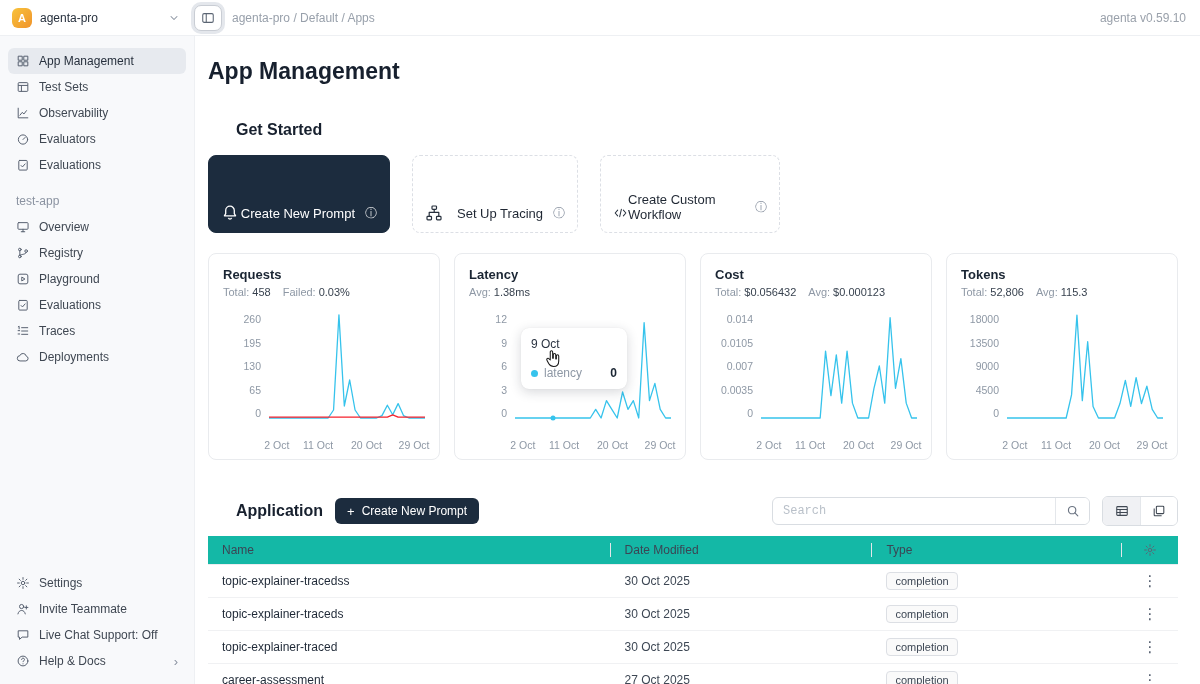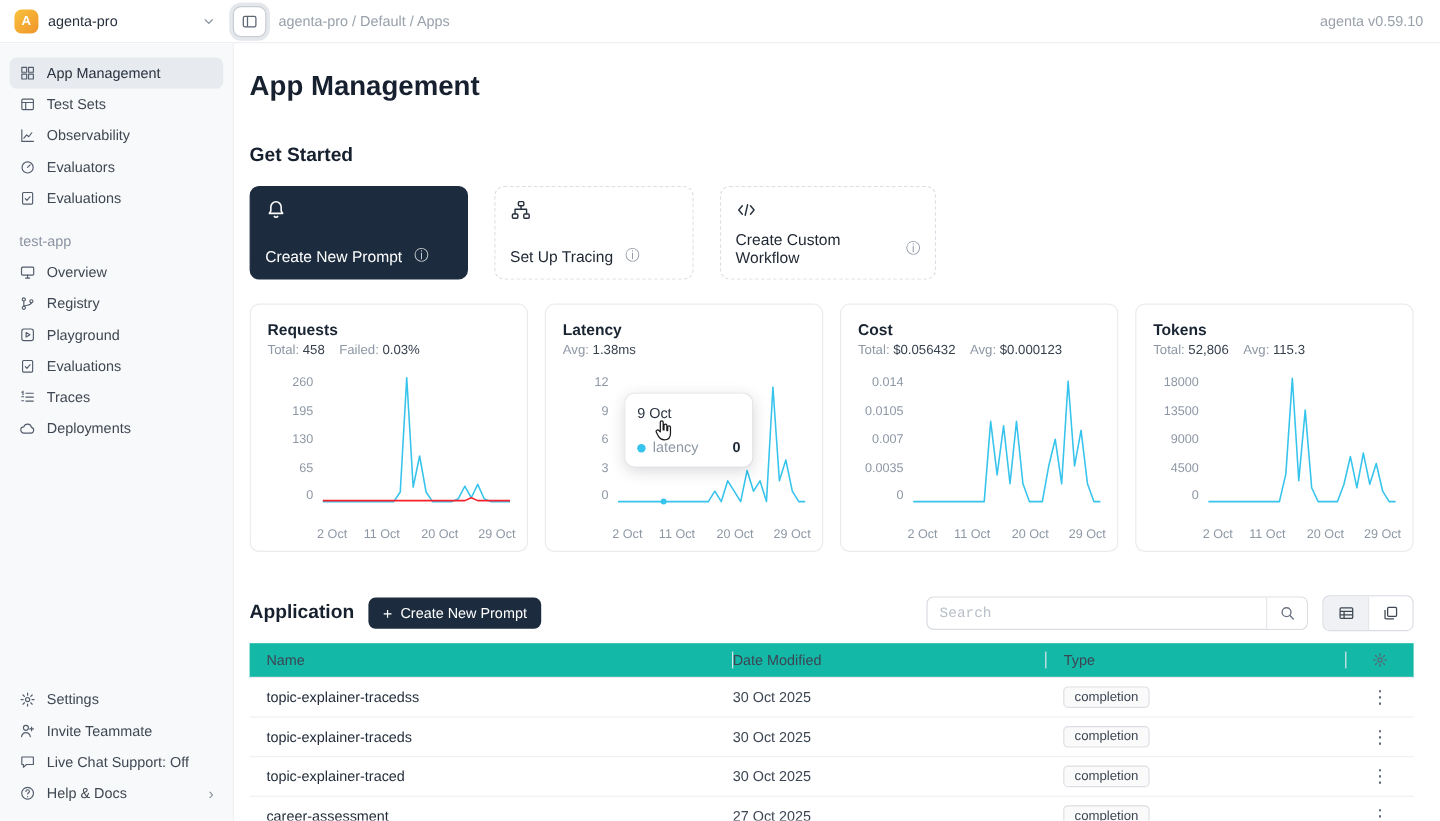--- a/index.html
+++ b/index.html
@@ -28,26 +28,26 @@
     font-size:12px; color:#3f4752; cursor:pointer; white-space:nowrap; }
   .s-item svg { flex-shrink:0; color:#525c6b; }
   .s-item.active { background:#e7eaef; font-weight:500; color:#27303d; }
   .s-section { font-size:12px; color:#8b93a1; margin:16px 0 6px 8px; }
   .s-bottom { margin-top:auto; }
   .s-item .chev-r { margin-left:auto; color:#8b93a1; font-size:13px; }
 
   
   .main { flex:1; padding:0 22px 0 13px; overflow:hidden; }
   .page-title { font-size:23px; font-weight:600; color:#17202e; margin-top:22px; }
-  .section-h { font-size:16px; font-weight:600; color:#17202e; }
+  .section-h { font-size:16px; font-weight:600; color:#17202e;margin-left:28px; }
   .gs-h { margin-top:36px; }
 
   .gs-row { display:flex; gap:22px; margin-top:16px; }
   .gs-card { height:78px; border:1px dashed #dcdfe5; border-radius:8px; padding:10px 12px; background:#fff;
-    display:flex; flex-direction:column; justify-content:space-between; cursor:pointer; }
+    display:flex; flex-direction:row; justify-content:space-between; cursor:pointer;align-items:flex-end; }
   .gs-card.w1 { width:182px; } .gs-card.w2 { width:166px; } .gs-card.w3 { width:180px; }
   .gs-card.dark { background:#1c2c3e; border:1px solid #1c2c3e; color:#fff; }
   .gs-bottom { display:flex; align-items:center; gap:8px; font-size:13px; }
   .gs-label { font-weight:500; }
   .gs-info { font-size:12px; color:#8c95a3; margin-left:2px; }
   .gs-card.dark .gs-info { color:rgba(255,255,255,.8); }
 
   
   .metrics { display:grid; grid-template-columns:repeat(4,1fr); gap:14px; margin-top:20px; }
   .m-card { border:1px solid #e9ebee; border-radius:8px; background:#fff; padding:13px 14px 8px; height:207px; }
@@ -93,21 +93,21 @@
   .tbtn + .tbtn { border-left:1px solid #e4e7eb; }
   .tbtn.active { background:#f0f1f4; }
 
   
   .table { margin-top:10px; }
   .t-head { display:flex; align-items:center; height:29px; background:#14b8a6;
     border-bottom:1px solid #ececf0; font-size:12px; font-weight:500; color:#3b4554; }
   .t-row { display:flex; align-items:center; height:33px; border-bottom:1px solid #f0f1f3;
     font-size:12px; cursor:pointer; }
   .c-name { flex-basis:41.5%; padding-left:14px; }
-  .c-date { flex-basis:27%; }
+  .c-date { flex-basis:27%; padding-left:14px; }
   .c-type { flex:1; padding-left:14px; }
   .c-actions { width:56px; display:flex; justify-content:center; }
   .t-head > div { position:relative; height:100%; display:flex; align-items:center; }
   .t-head .c-name::after, .t-head .c-date::after, .t-head .c-type::after {
     content:""; position:absolute; right:0; top:50%; transform:translateY(-50%);
     width:1px; height:14px; background:#e3e6ea; }
   .t-row .c-name { color:#1f2937; }
   .t-row .c-date { color:#3d4754; }
   .badge { display:inline-block; padding:2px 8px; font-size:11px; border:1px solid #dcdfe4;
     background:#fafafa; border-radius:4px; color:#3d4754; }

